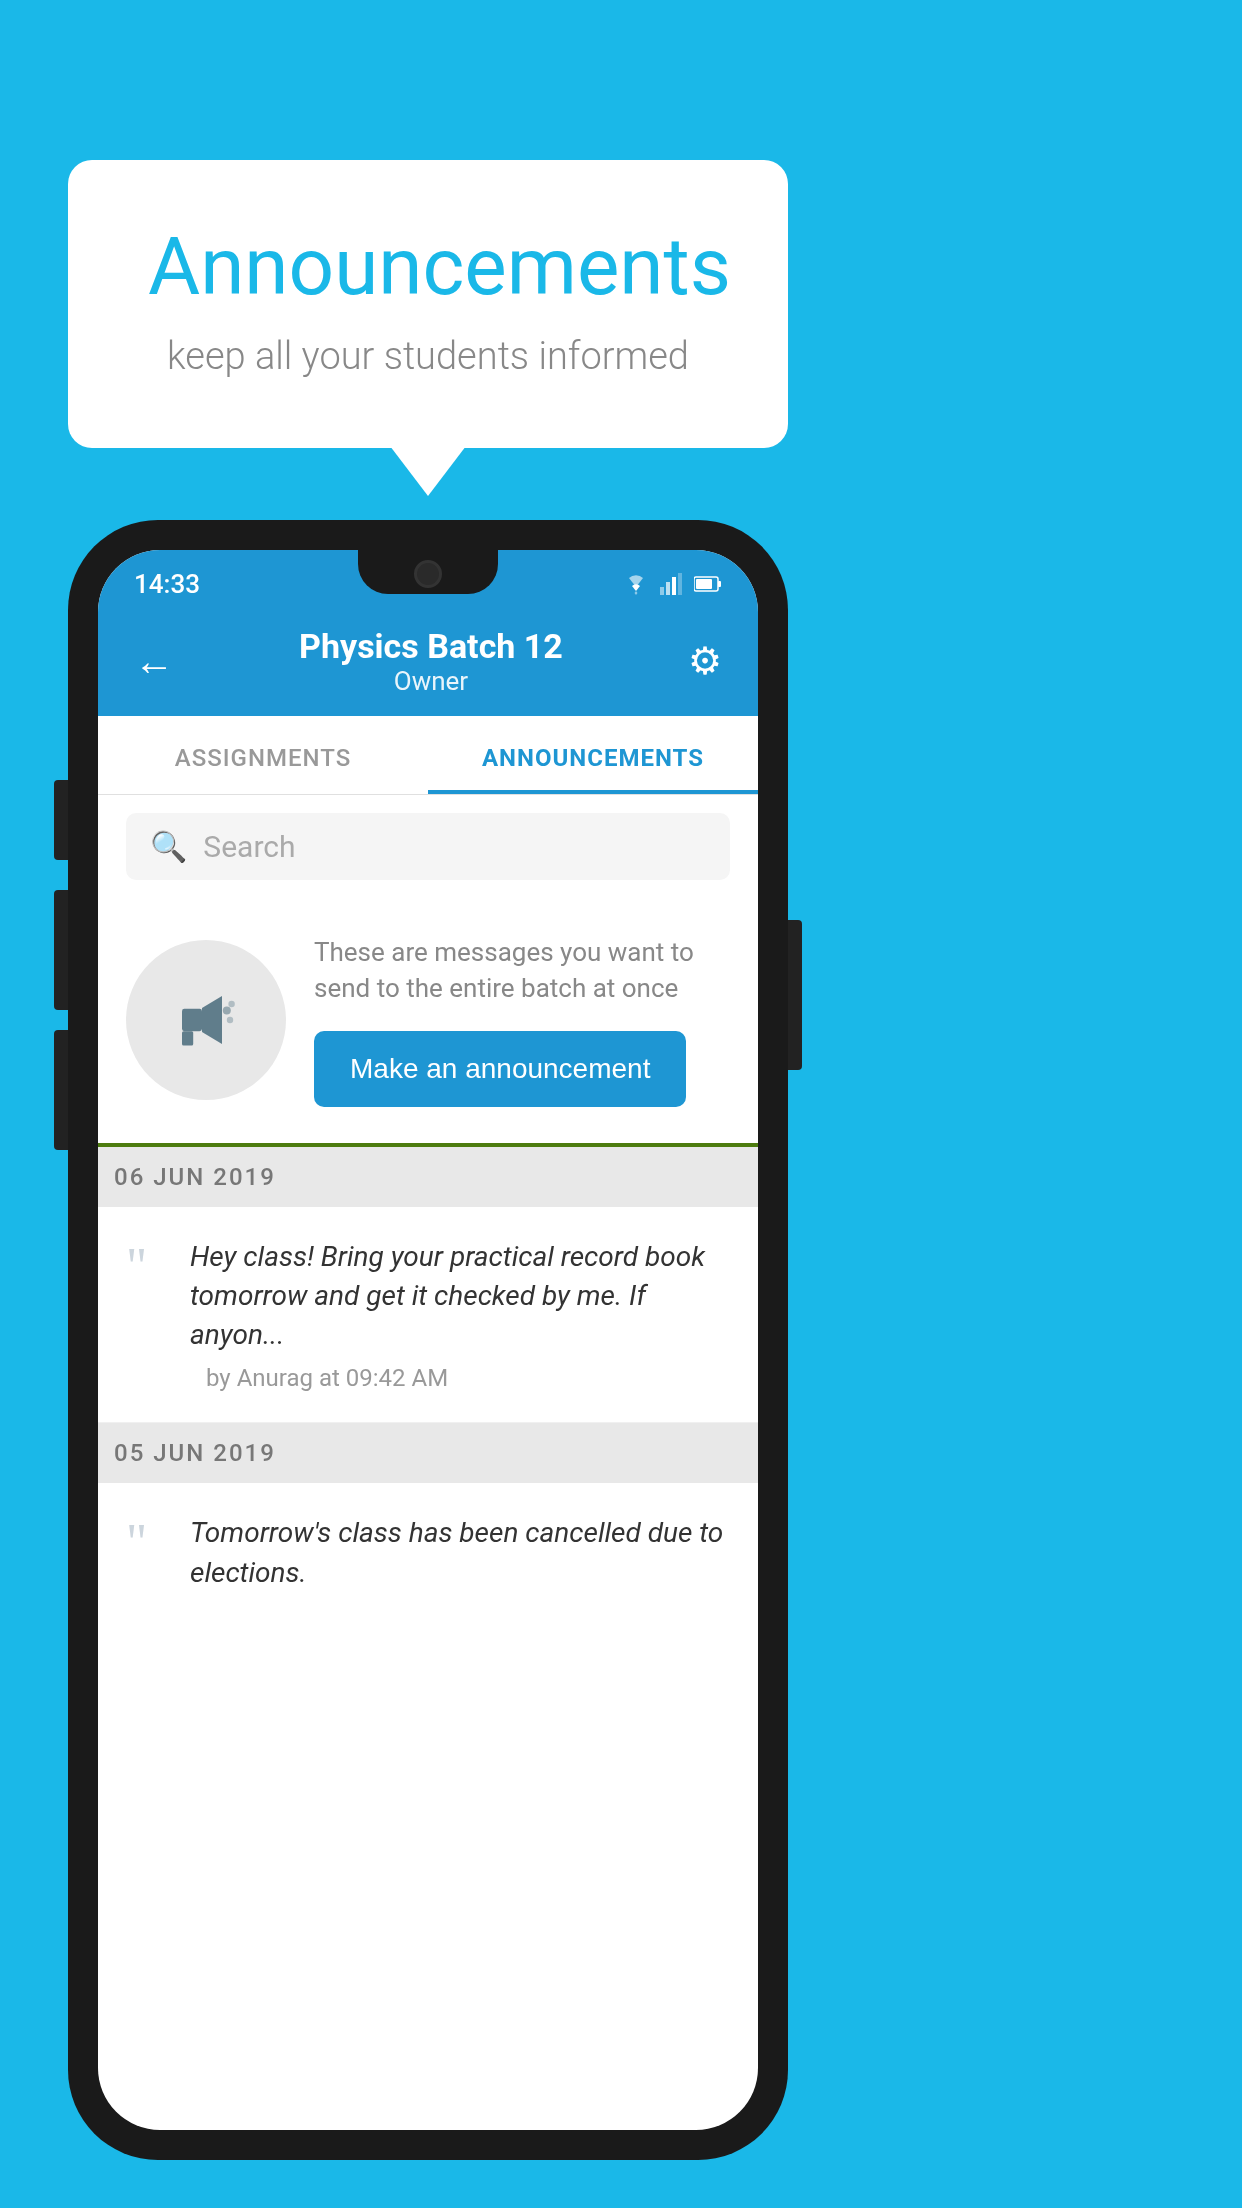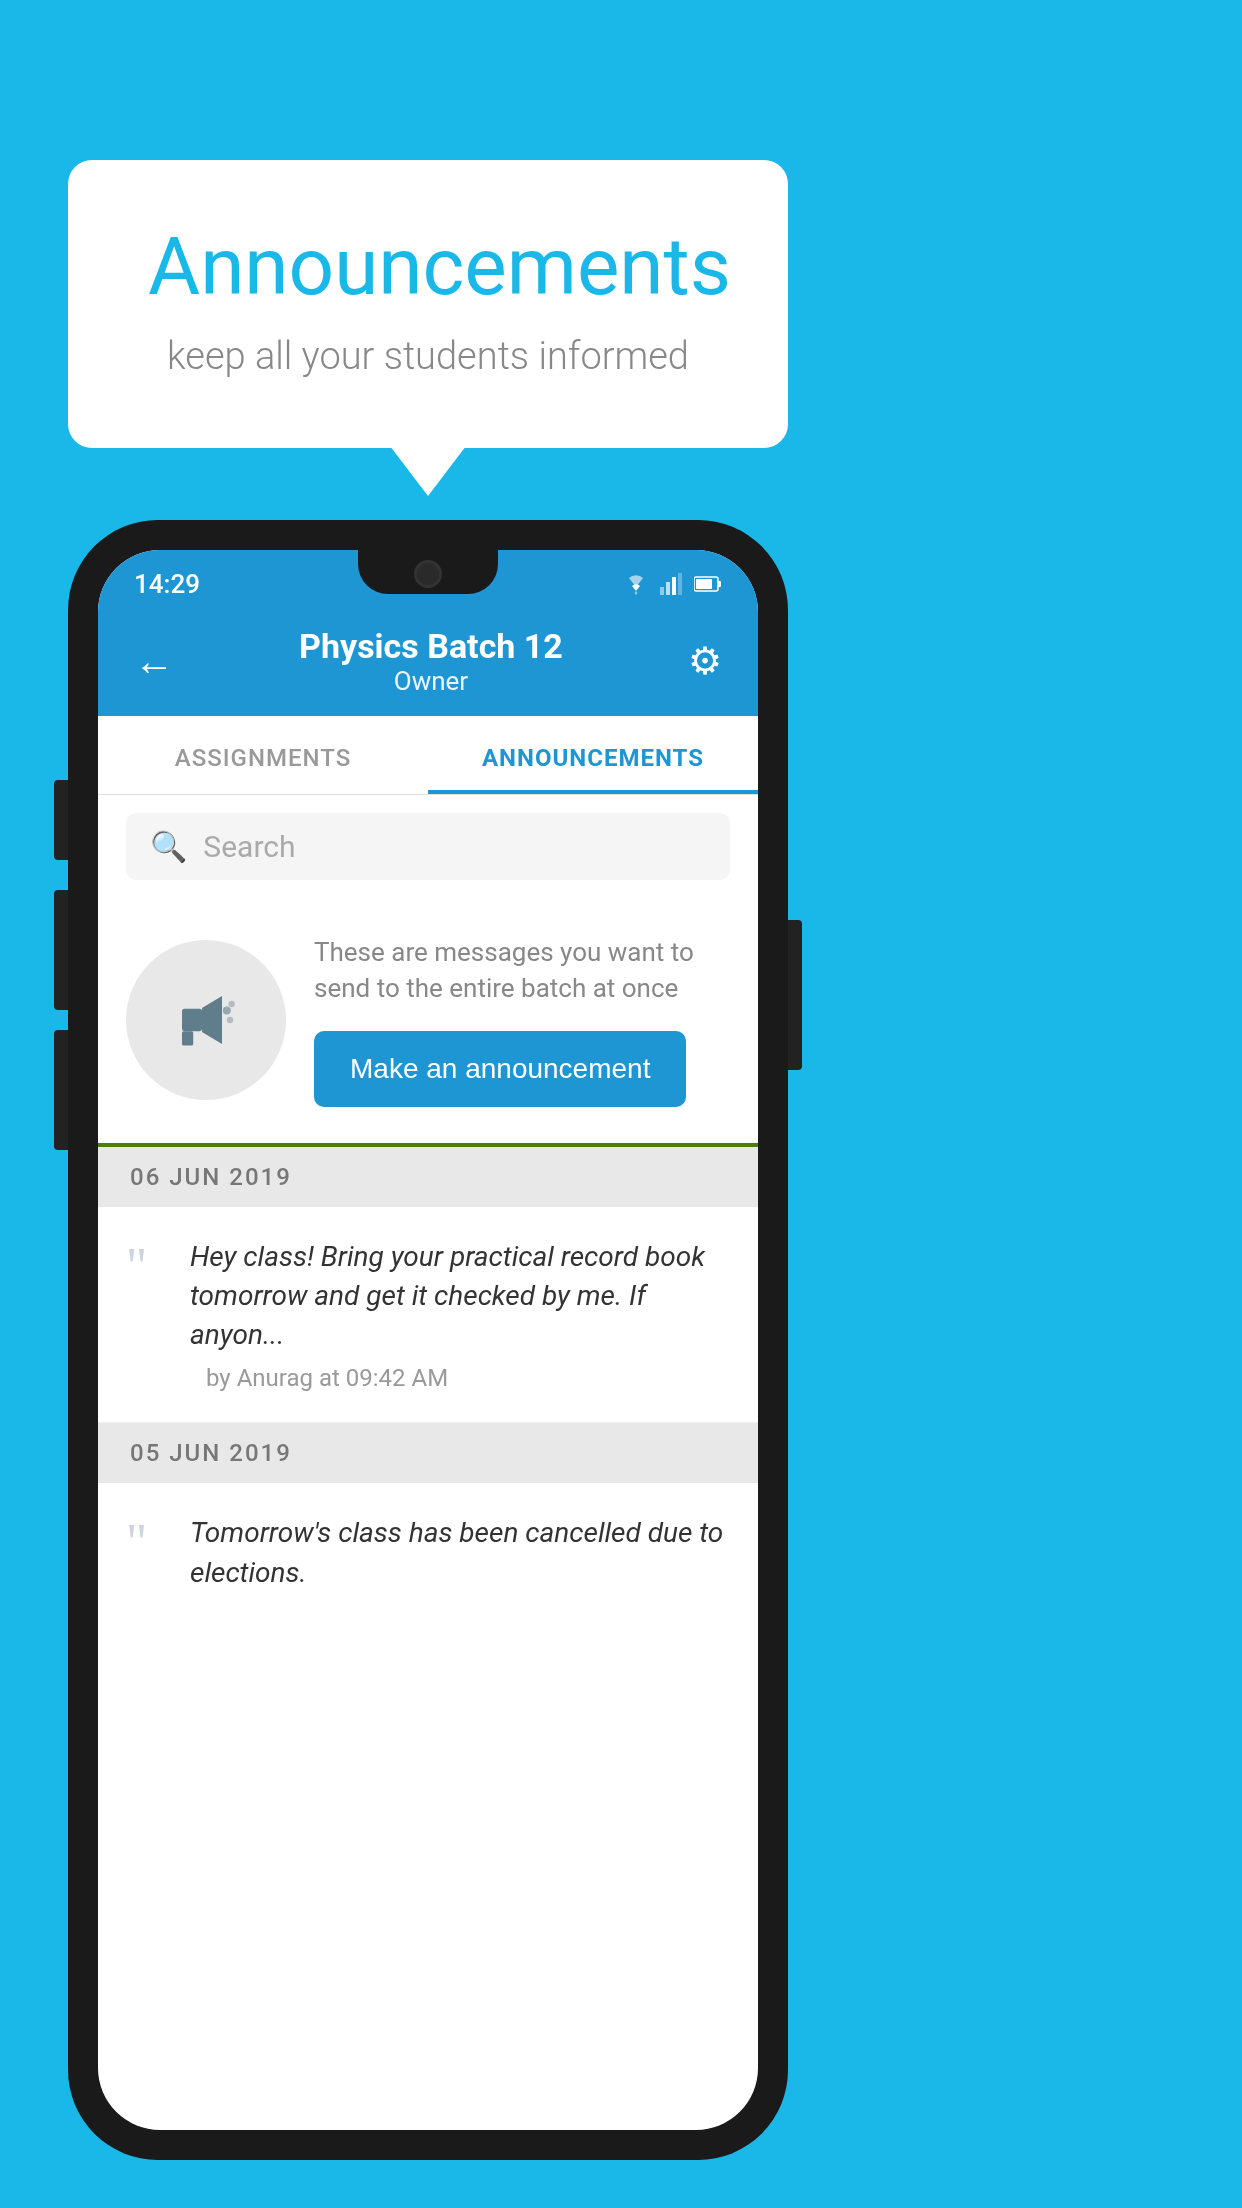--- a/index.html
+++ b/index.html
@@ -317,21 +317,21 @@
       padding: 22px 36px;
       font-size: 28px;
       font-weight: 500;
       cursor: pointer;
       white-space: nowrap;
     }
 
     
     .date-separator {
       background: #e8e8e8;
-      padding: 16px 32px;
+      padding: 16px 16px;
       font-size: 24px;
       color: #777;
       letter-spacing: 2px;
       font-weight: 500;
     }
 
     
     .announcement-item {
       background: white;
       padding: 30px 28px;
@@ -393,21 +393,21 @@
     <div class="phone-btn-vol2"></div>
     <div class="phone-btn-right"></div>
 
     <div class="phone-screen">
 
       <div class="phone-notch">
         <div class="phone-camera"></div>
       </div>
 
       <div class="status-bar">
-        <span class="status-time">14:29</span>
+        <span class="status-time">14:33</span>
         <div class="status-icons">
 
           <svg width="28" height="22" viewBox="0 0 28 22">
             <path d="M14 18l-4-5a5.5 5.5 0 018 0L14 18z"></path>
             <path d="M14 22l-1.5-2 1.5-2 1.5 2L14 22z" opacity="0.5"></path>
             <path d="M14 14l-7-9a10 10 0 0114 0L14 14z" opacity="0.6"></path>
           </svg>
 
           <svg width="24" height="22" viewBox="0 0 24 22">
             <rect x="0" y="14" width="4" height="8" opacity="0.5"></rect>

